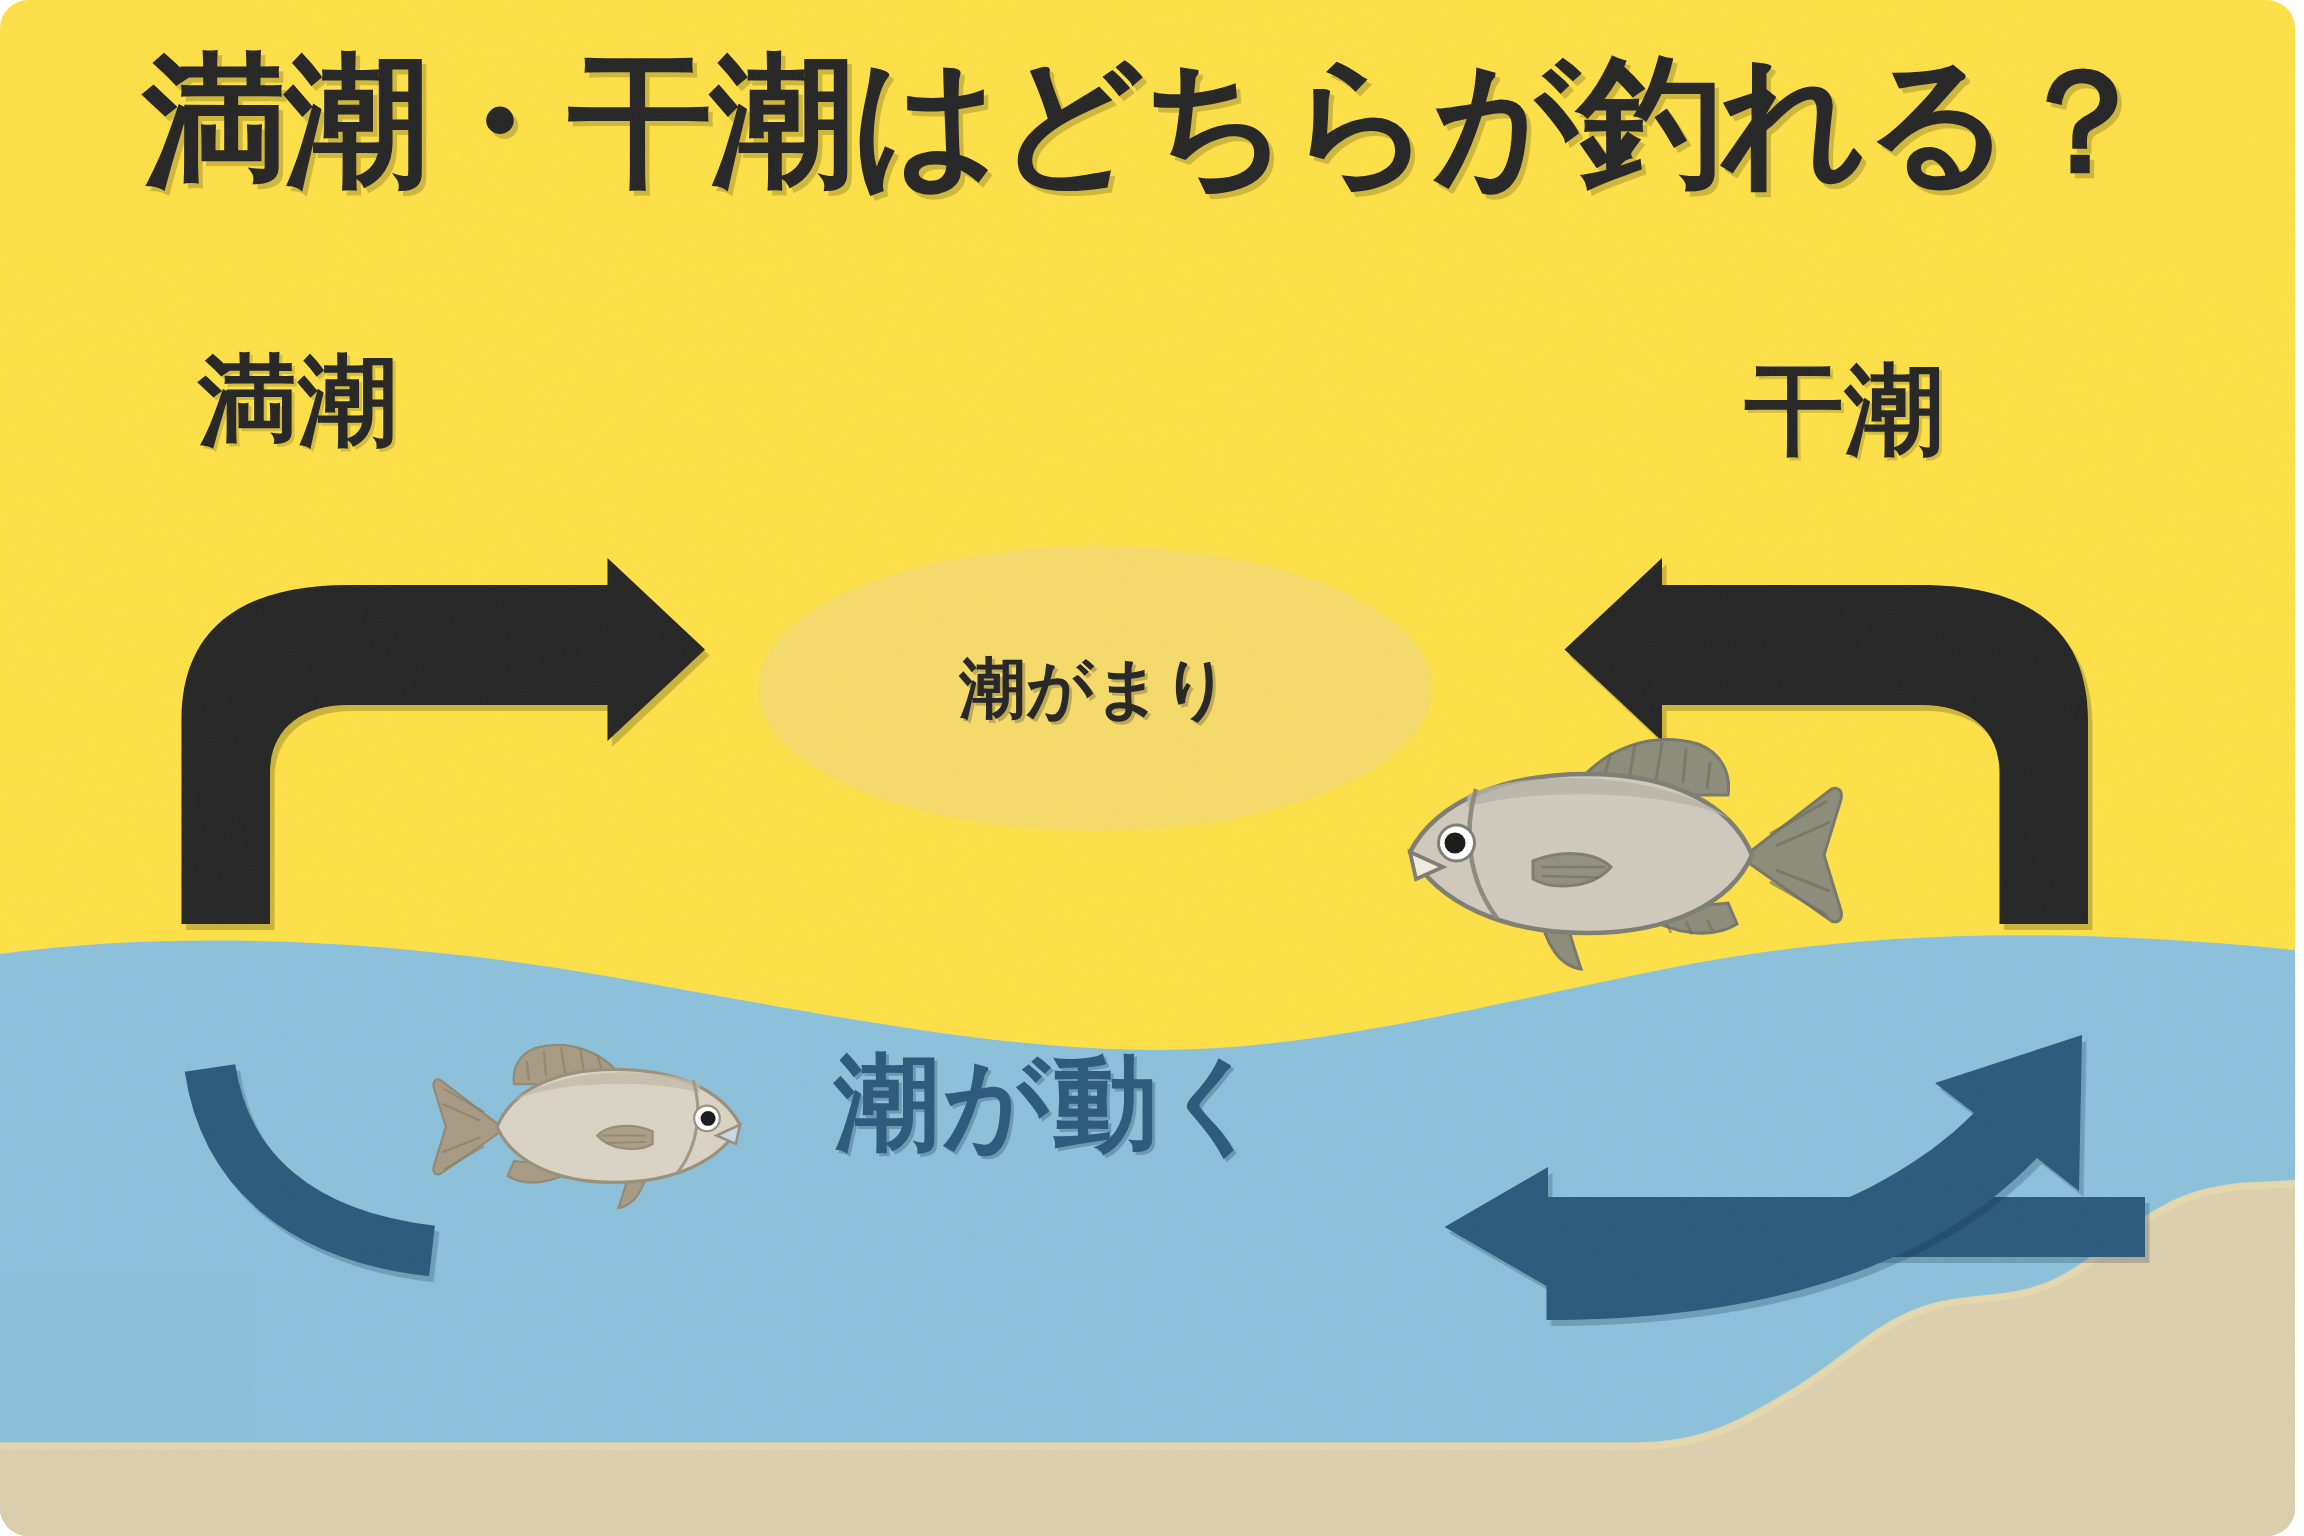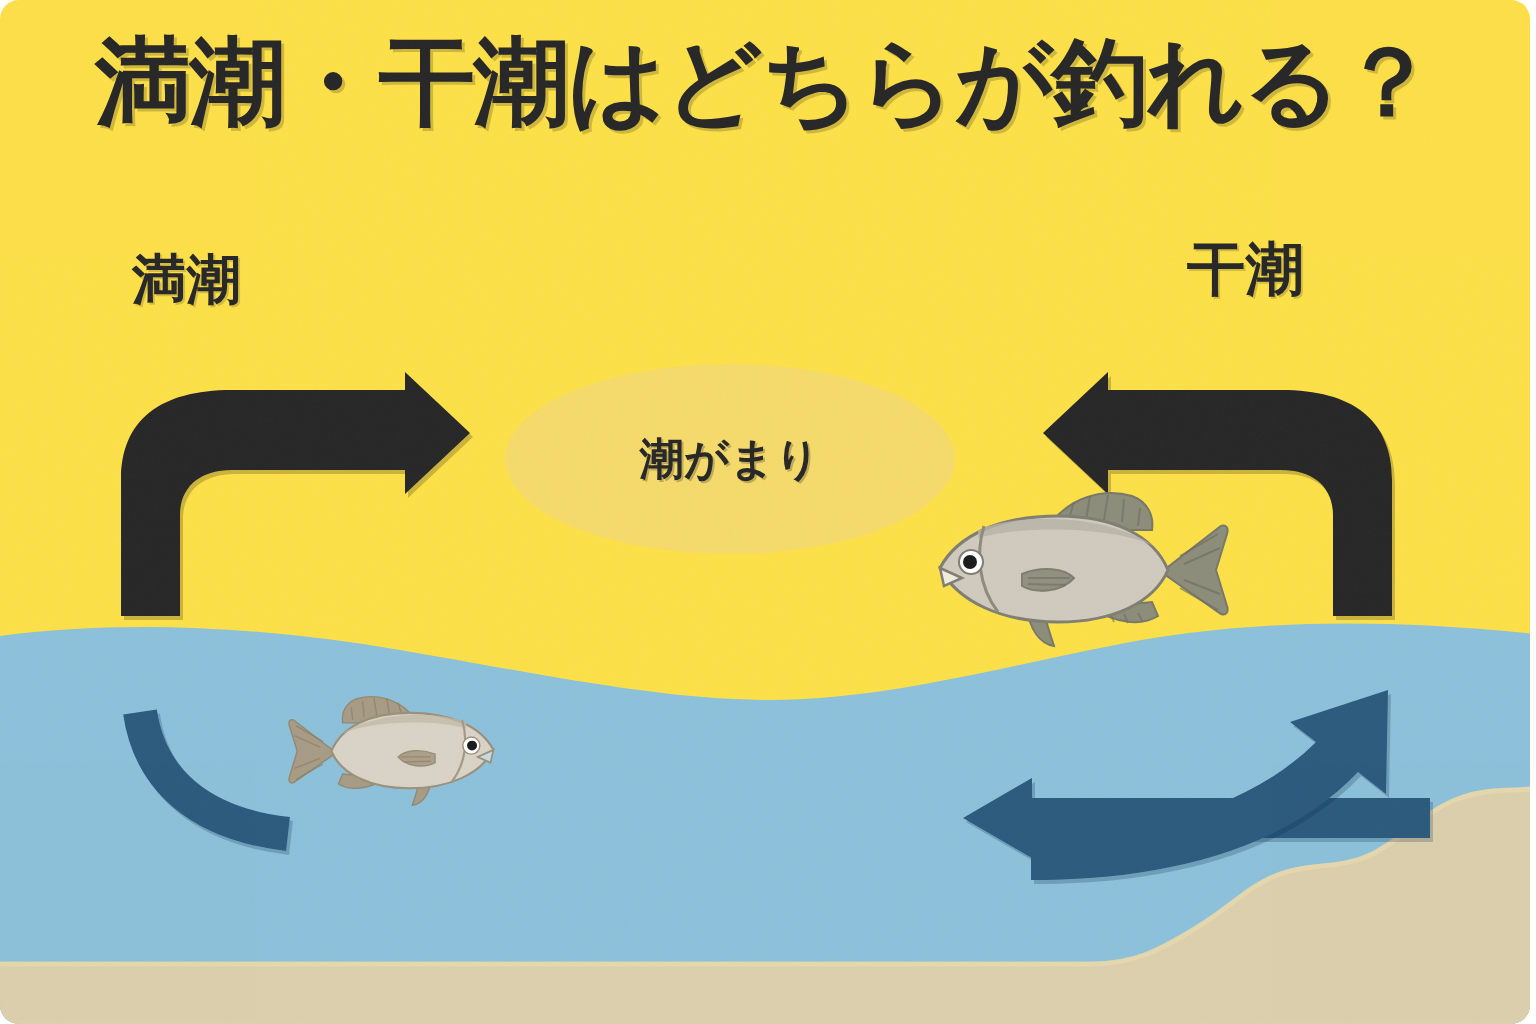--- a/index.html
+++ b/index.html
@@ -51,33 +51,33 @@
     left: 95px;
     top: 34px;
     font-size: 96px;
     color: #262626;
     letter-spacing: -.015em;
     text-shadow: 3px 3px 0 rgba(0,0,0,.18);
   }
 
   #label-high {
     left: 132px;
-    top: 252px;
-    font-size: 54px;
+    top: 240px;
+    font-size: 66px;
     color: #262626;
     text-shadow: 2px 2px 0 rgba(0,0,0,.16);
+    font-family: Liberation Mono, monospace;
   }
 
   #label-low {
     left: 1163px;
     top: 240px;
-    font-size: 58px;
+    font-size: 66px;
     color: #262626;
     text-shadow: 2px 2px 0 rgba(0,0,0,.16);
-    margin-left: 24px;
   }
 
   #label-slack {
     left: 592px;
     top: 253px;
     font-size: 62px;
     color: #262626;
     text-shadow: 2px 2px 0 rgba(0,0,0,.16);
   }
 
@@ -289,20 +289,21 @@
   <div class="txt" id="label-high">満潮</div>
 
 
   <div class="txt" id="label-low">干潮</div>
 
   <div id="badge-wrap">
     <div id="badge-ellipse"></div>
     <div id="badge-text">潮がまり</div>
   </div>
 
+  <div class="txt" id="label-moving">潮が動く</div>
 
   <svg id="grain" viewBox="0 0 1536 1024" preserveAspectRatio="none">
     <defs>
       <filter id="grainfilter" x="0" y="0" width="100%" height="100%">
         <feTurbulence type="fractalNoise" baseFrequency="0.9" numOctaves="3" stitchTiles="stitch" result="n"></feTurbulence>
         <feColorMatrix type="saturate" values="0" in="n" result="g"></feColorMatrix>
         <feComponentTransfer in="g">
           <feFuncA type="linear" slope="0.16"></feFuncA>
         </feComponentTransfer>
       </filter>

